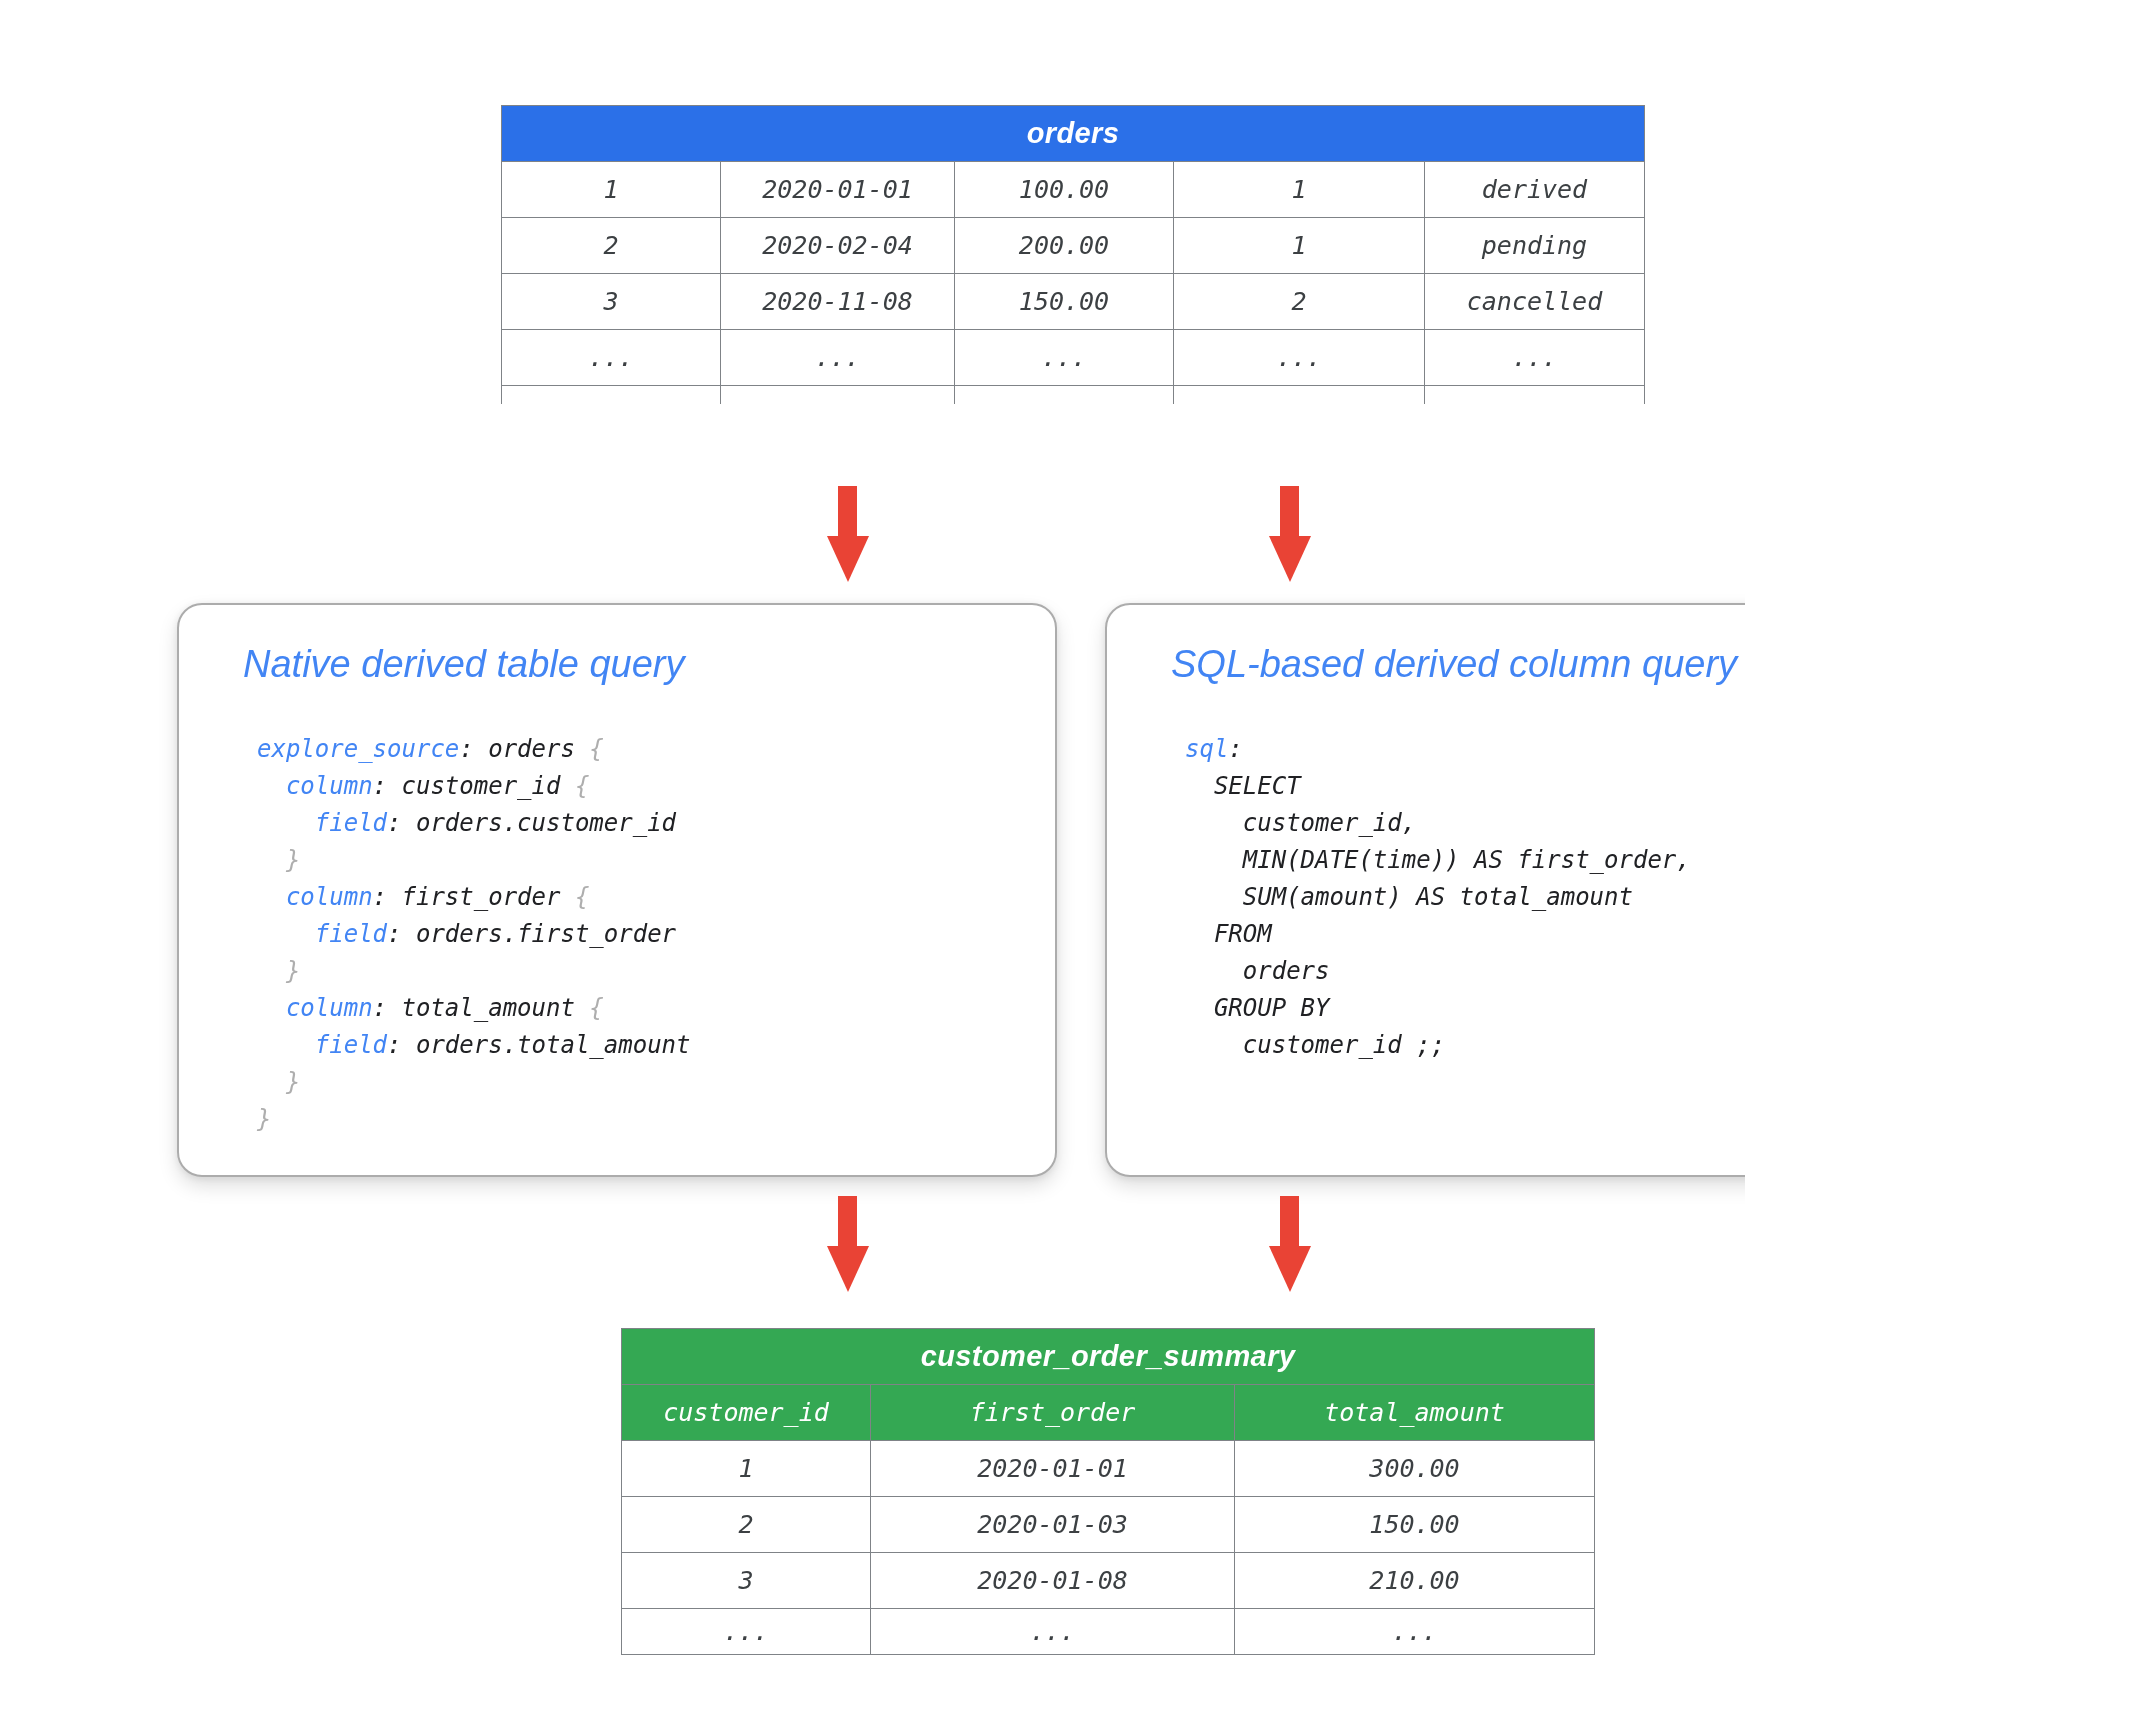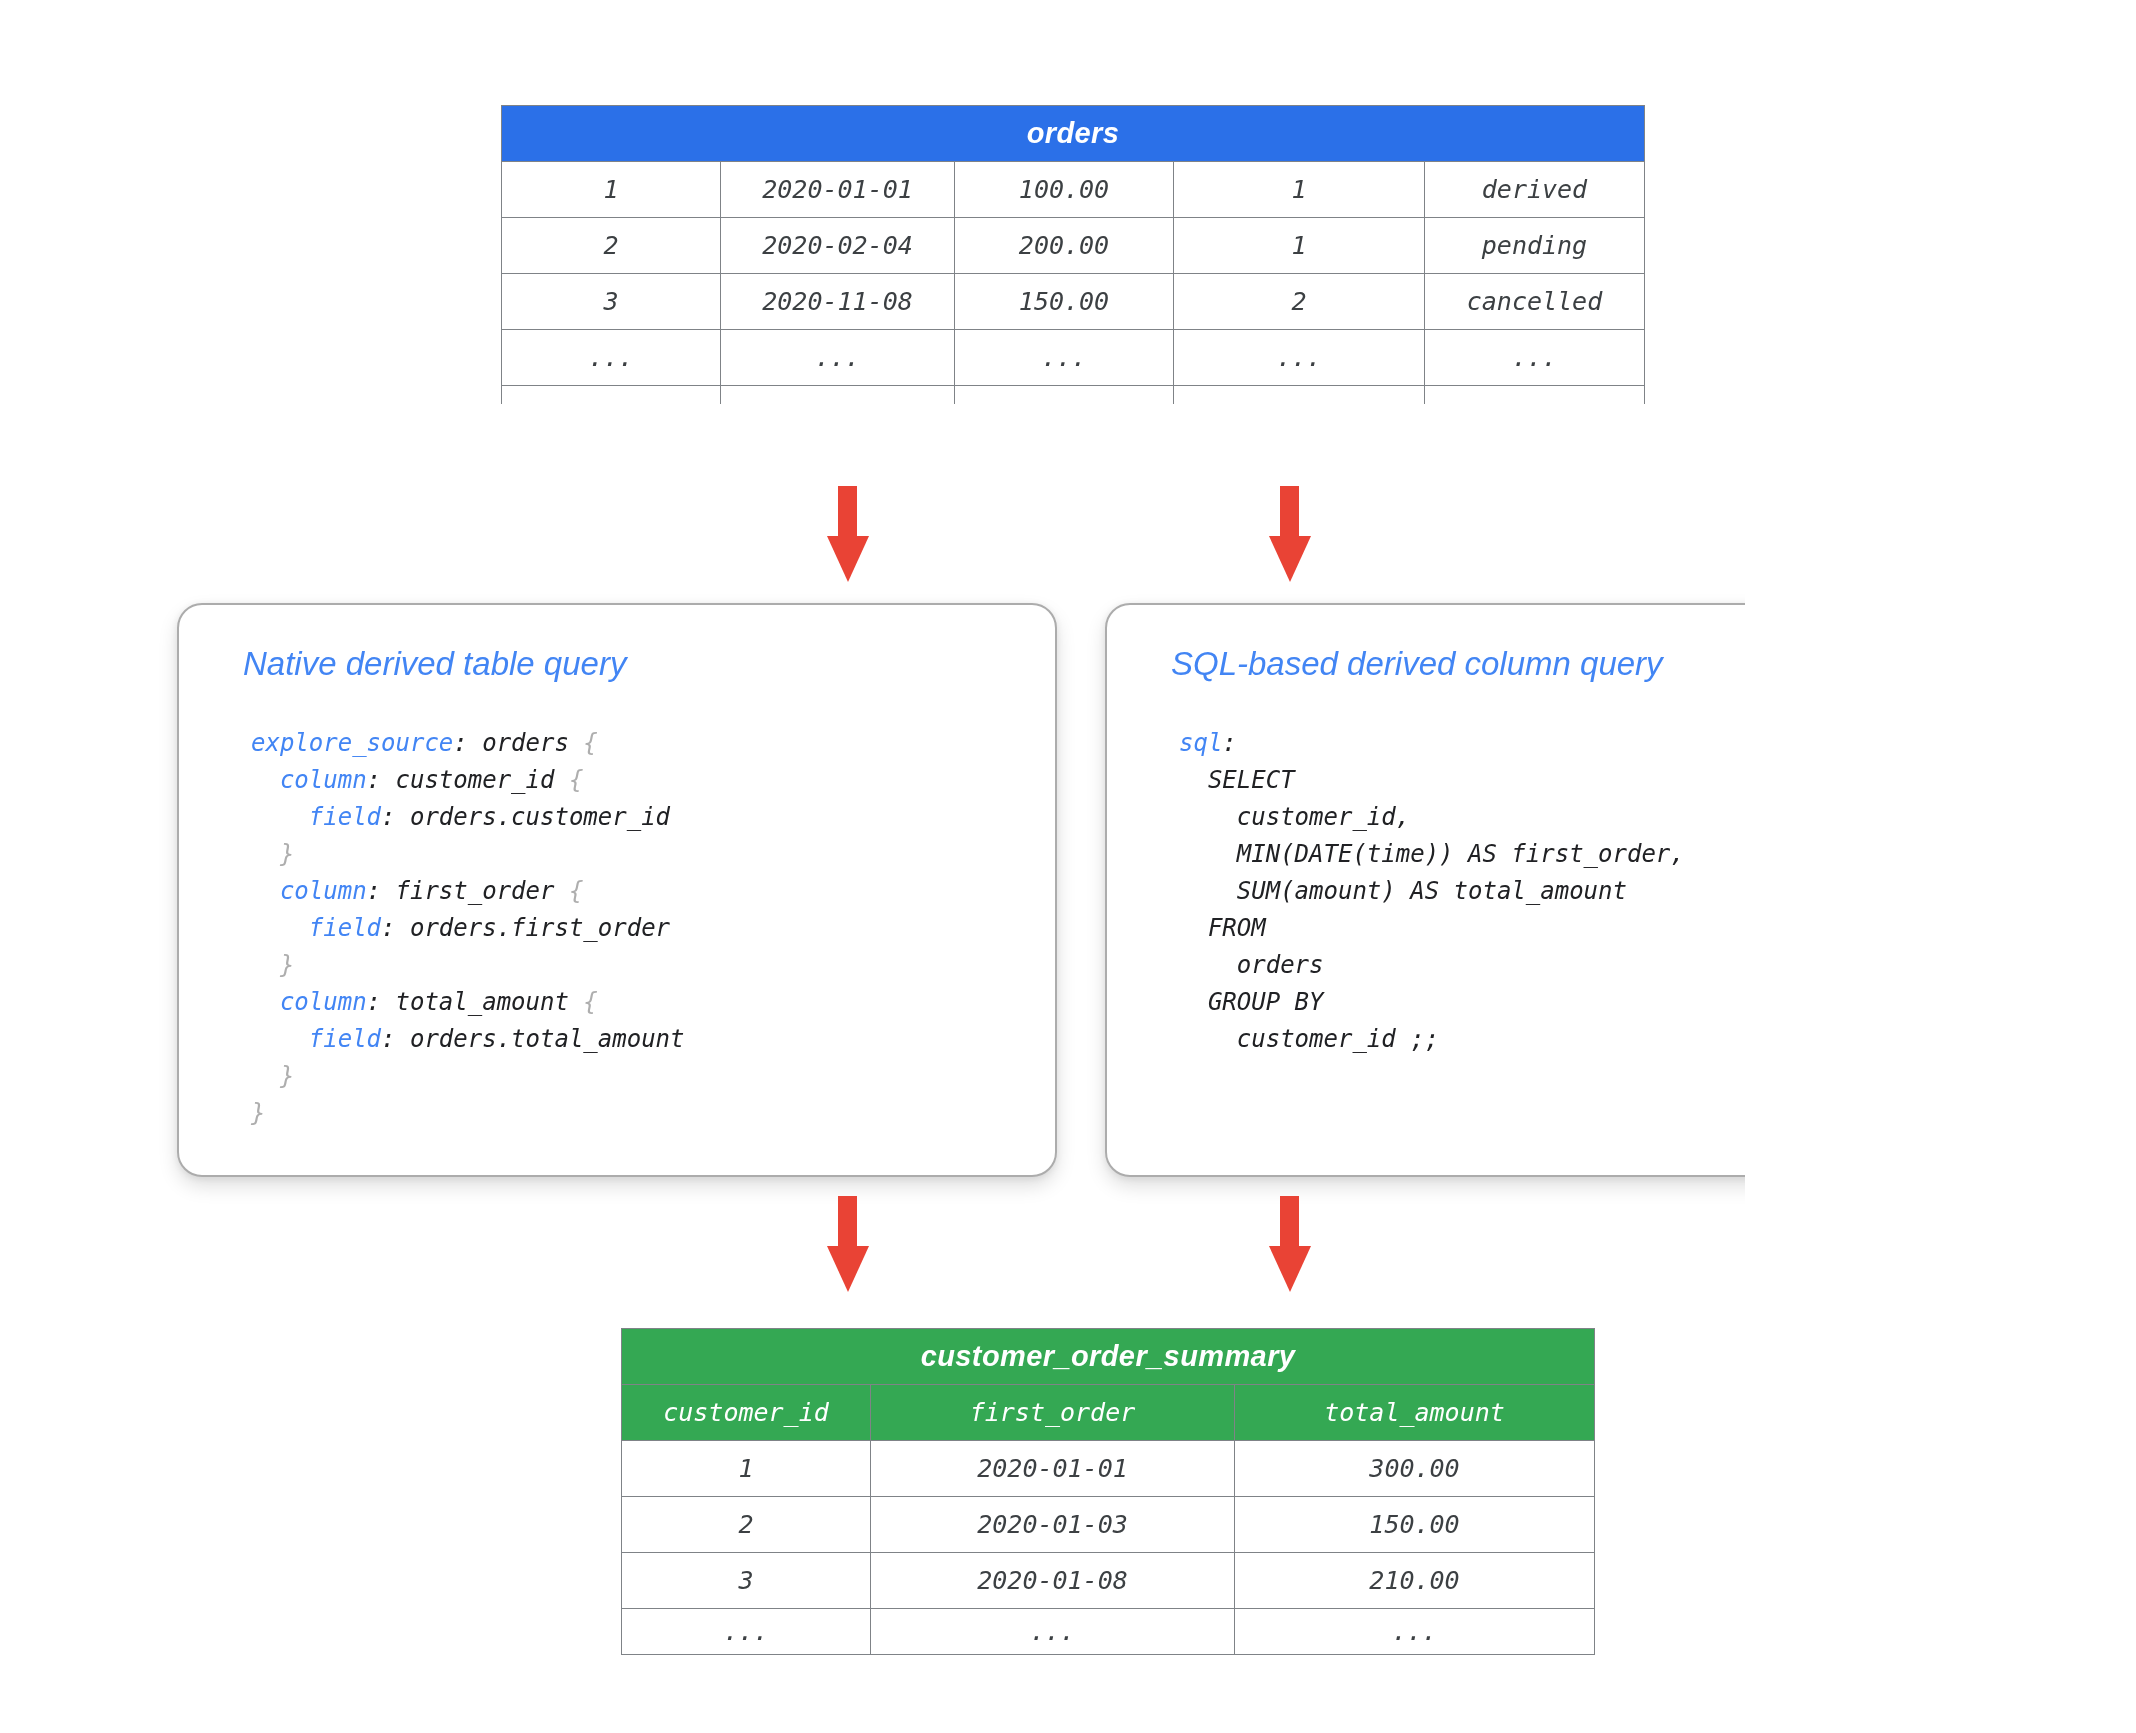--- a/index.html
+++ b/index.html
@@ -94,29 +94,29 @@
     border:2.7px solid var(--box-border);
     border-radius:25px;
     box-shadow:0 9px 19.6px rgba(0,0,0,0.13), 0 1.8px 7.1px rgba(0,0,0,0.07);
     box-sizing:border-box;
   }
   #native-box{left:177px;width:880px;}
   #sql-box{left:1105px;width:891px;}
   .box-title{
     position:absolute;
     left:64px;top:41px;
-    font-size:33px;
+    font-size:38px;
     line-height:36px;
     color:var(--accent-blue);
     font-family:"Liberation Sans",sans-serif;
   }
   .box-code{
     position:absolute;
     left:64px;top:112px;
-    margin:8px;
+    margin:14px;
     font-family:"DejaVu Sans Mono","Liberation Mono",monospace;
     font-size:24px;
     line-height:37px;
     color:var(--code-text);
     white-space:pre;
   }
   .tok-kw{color:var(--accent-blue);}
   .tok-br{color:var(--brace-gray);}
 </style>
 </head>

